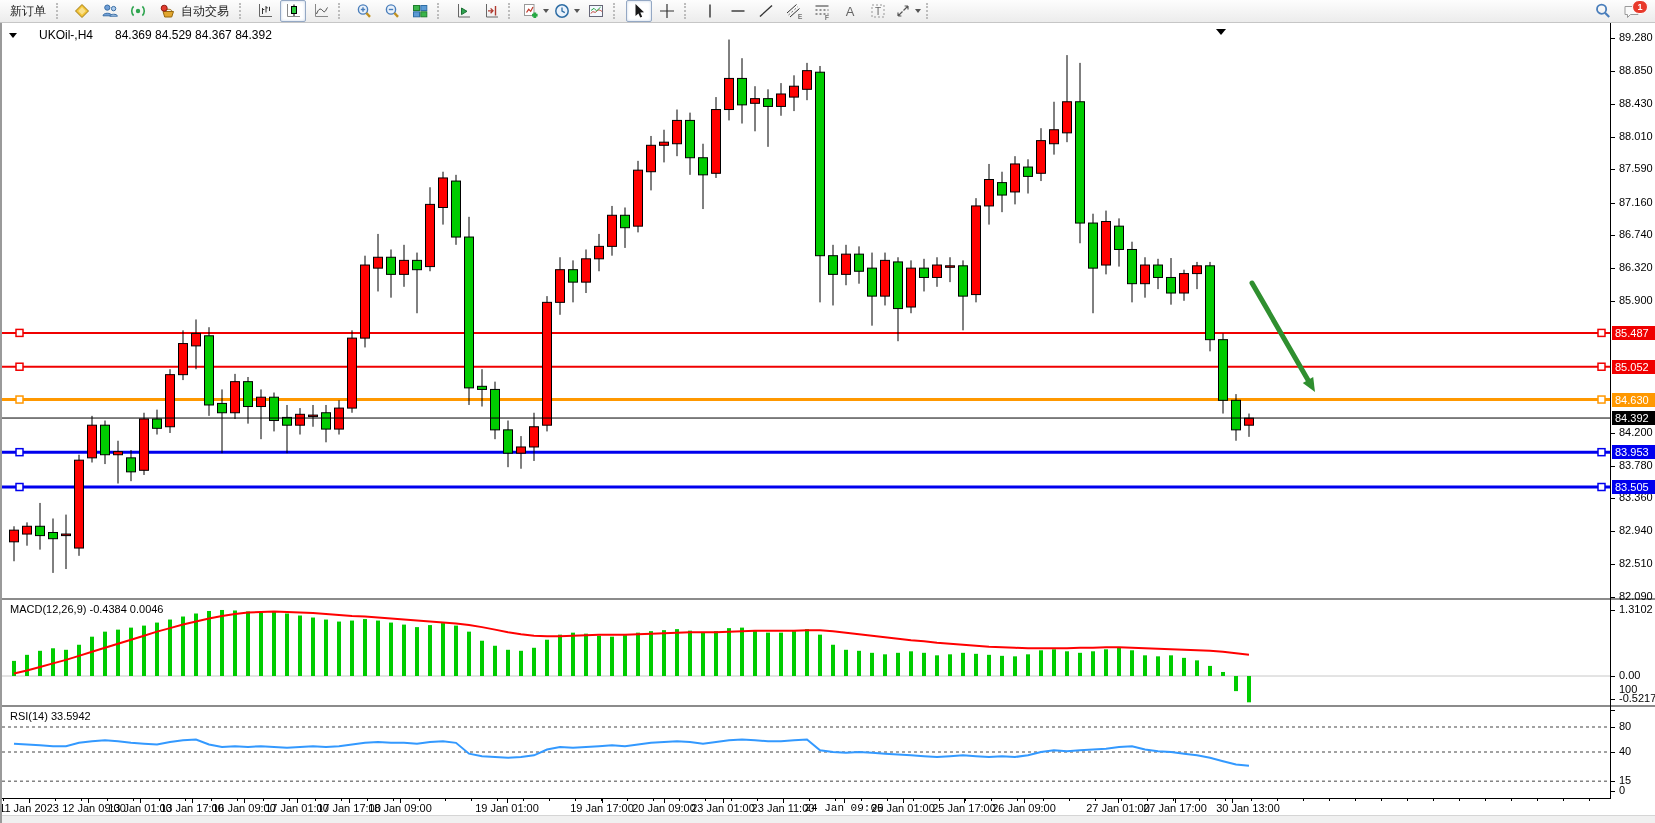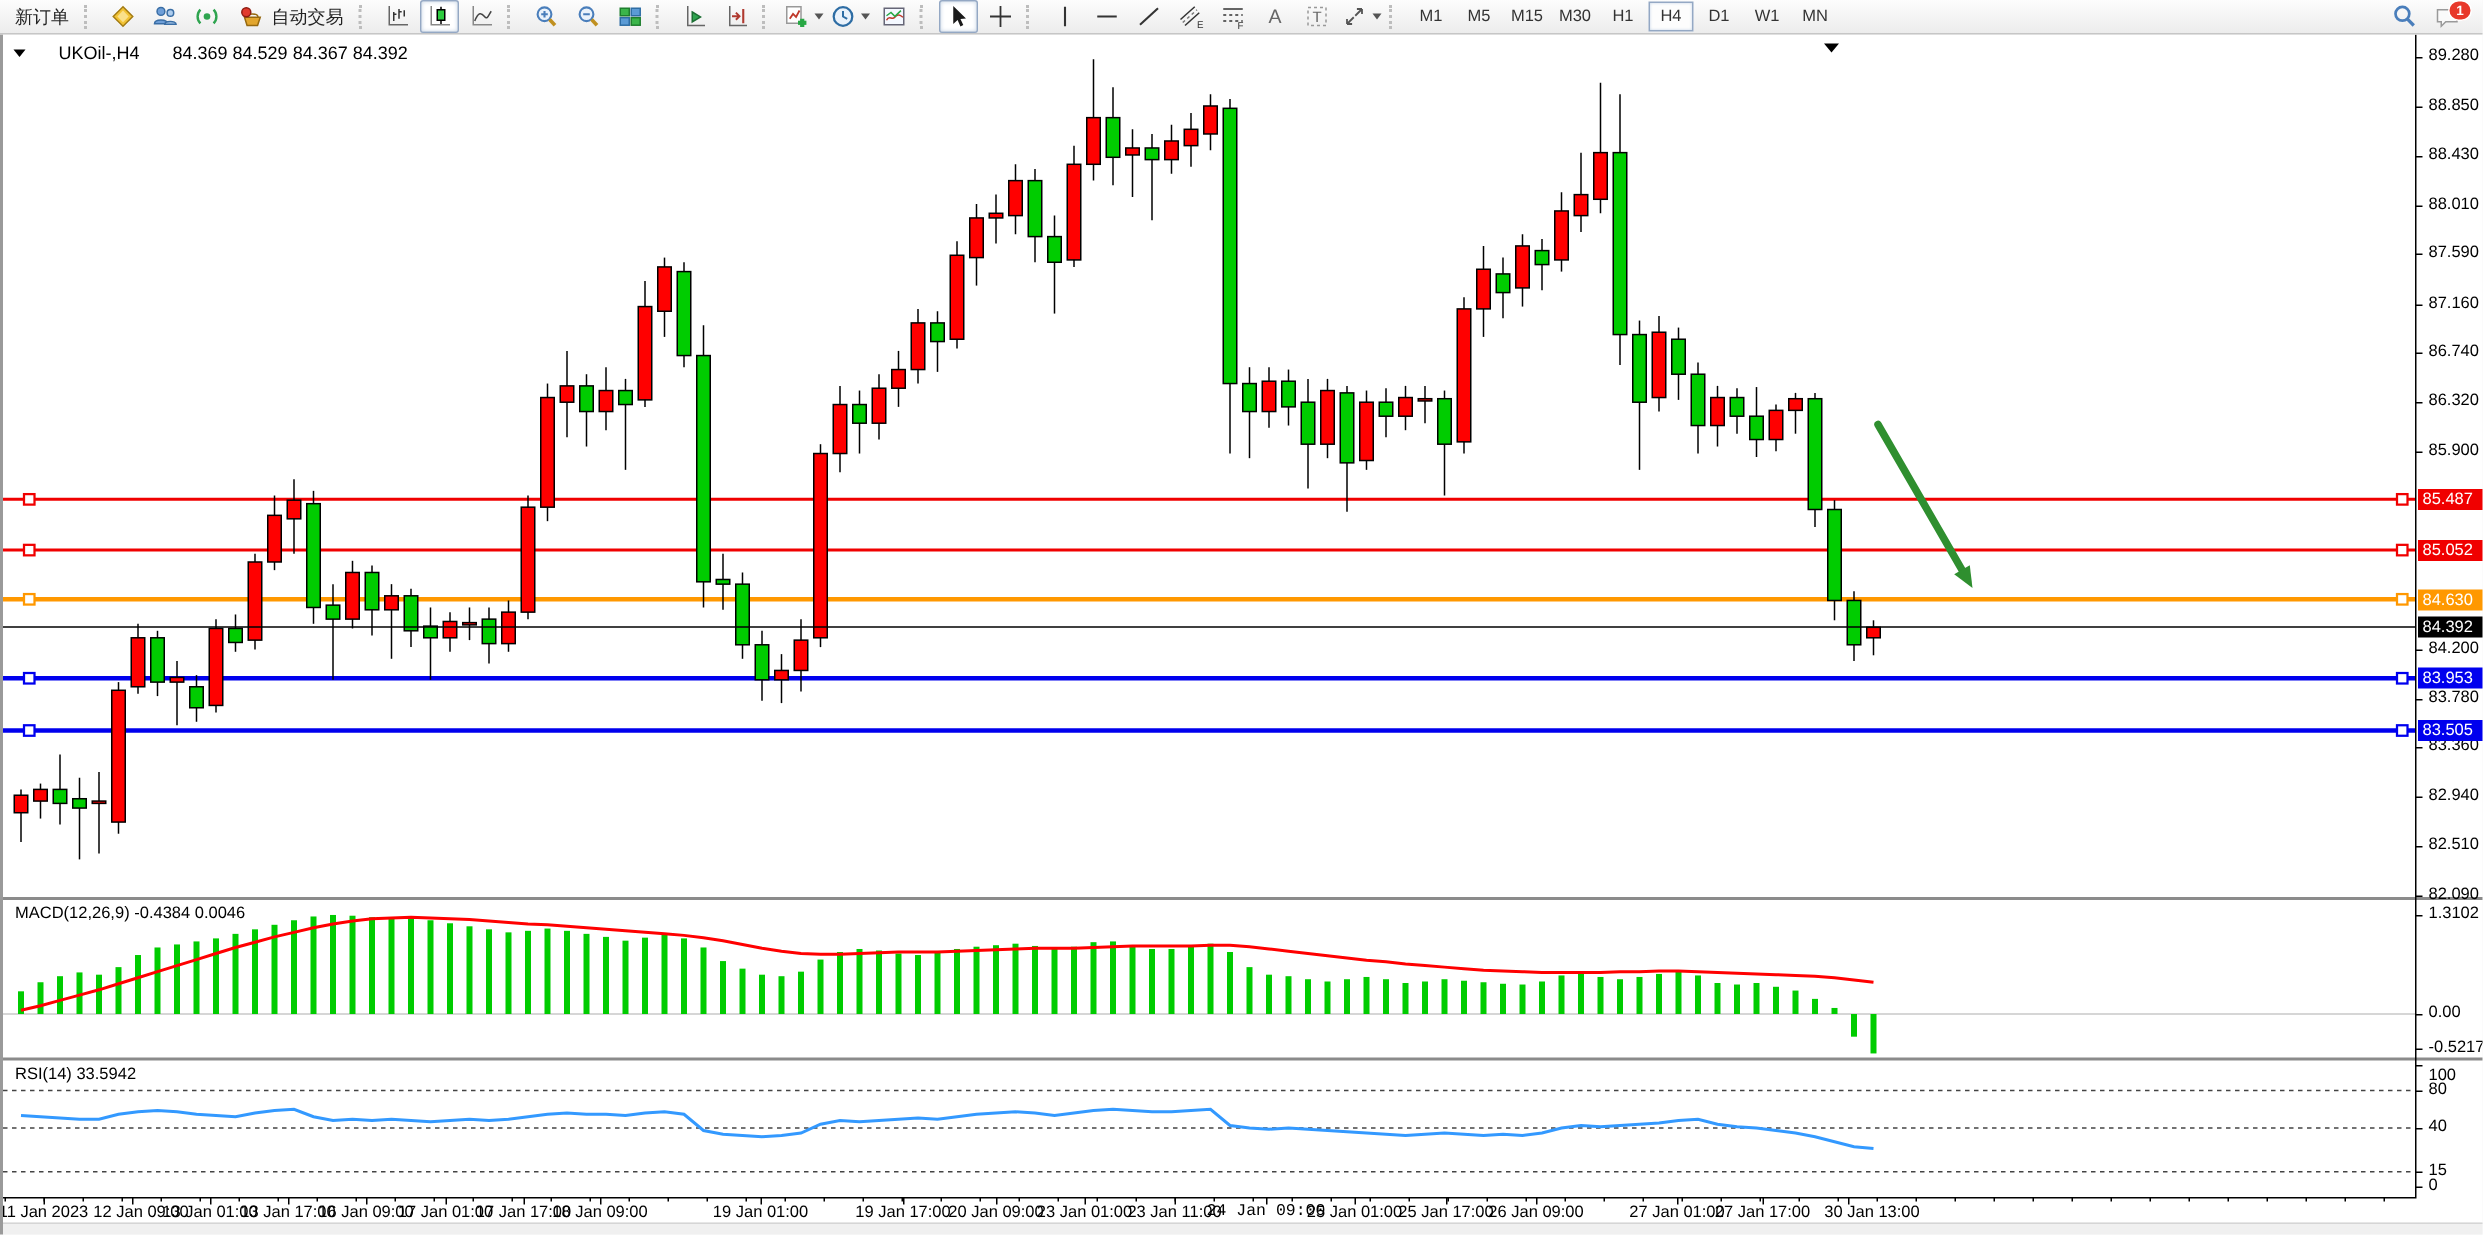--- a/index.html
+++ b/index.html
@@ -280,31 +280,20 @@
   <div class="tbtn">
     <span>
       <svg width="18" height="18" viewBox="0 0 18 18">
         <path d="M4 14 L8.5 9.5 M4 14 h3.4 M4 14 v-3.4 M14 4 L9.5 8.5 M14 4 h-3.4 M14 4 v3.4" stroke="#555" fill="none" stroke-width="1.2"></path>
       </svg>
       </span>
     <span class="caret"></span>
   </div>
 
   <div class="grip"></div>
-  <div id="tf-group" style="display:flex">
-      <div class="tf">M1</div>
-      <div class="tf">M5</div>
-      <div class="tf">M15</div>
-      <div class="tf">M30</div>
-      <div class="tf">H1</div>
-      <div class="tf pressed">H4</div>
-      <div class="tf">D1</div>
-      <div class="tf">W1</div>
-      <div class="tf">MN</div>
-    </div>
 
   <div class="spacer"></div>
   <div class="tbtn">
     <span>
       <svg width="18" height="18" viewBox="0 0 18 18">
         <circle cx="7.6" cy="7.2" r="4.6" fill="none" stroke="#4a7ebb" stroke-width="1.8"></circle>
         <line x1="11" y1="10.8" x2="15.2" y2="15" stroke="#4a7ebb" stroke-width="2.2"></line>
       </svg>
       </span>
   </div>
@@ -691,21 +680,21 @@
       <div class="axis-label" style="top: 534.367px;">82.510</div>
       <div class="axis-tick" style="top: 574.022px;"></div>
       <div class="axis-label" style="top: 567.022px;">82.090</div>
       <div class="axis-tick" style="top: 586.966px;"></div>
       <div class="axis-label" style="top: 579.966px;">1.3102</div>
       <div class="axis-tick" style="top: 653px;"></div>
       <div class="axis-label" style="top: 646px;">0.00</div>
       <div class="axis-tick" style="top: 676px;"></div>
       <div class="axis-label" style="top: 669px;">-0.5217</div>
       <div class="axis-tick" style="top: 687.333px;"></div>
-      <div class="axis-label" style="top: 688px;">100</div>
+      <div class="axis-label" style="top: 660px;">100</div>
       <div class="axis-tick" style="top: 704px;"></div>
       <div class="axis-label" style="top: 697px;">80</div>
       <div class="axis-tick" style="top: 729px;"></div>
       <div class="axis-label" style="top: 722px;">40</div>
       <div class="axis-tick" style="top: 758.167px;"></div>
       <div class="axis-label" style="top: 751.167px;">15</div>
       <div class="axis-tick" style="top: 768px;"></div>
       <div class="axis-label" style="top: 761px;">0</div>
       <div class="price-tag" style="top: 302.906px; background: rgb(240, 0, 0);">85.487</div>
       <div class="price-tag" style="top: 336.727px; background: rgb(240, 0, 0);">85.052</div>

